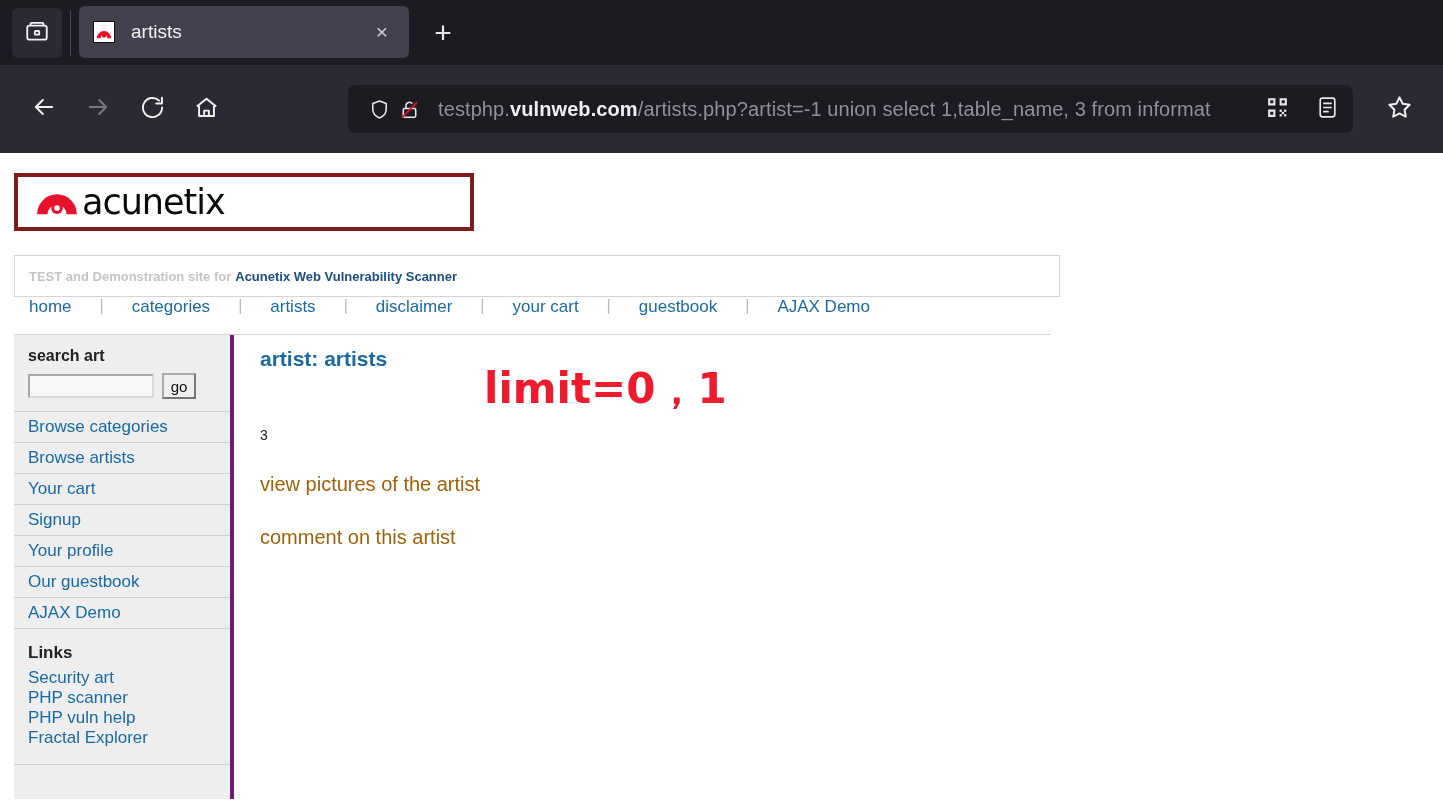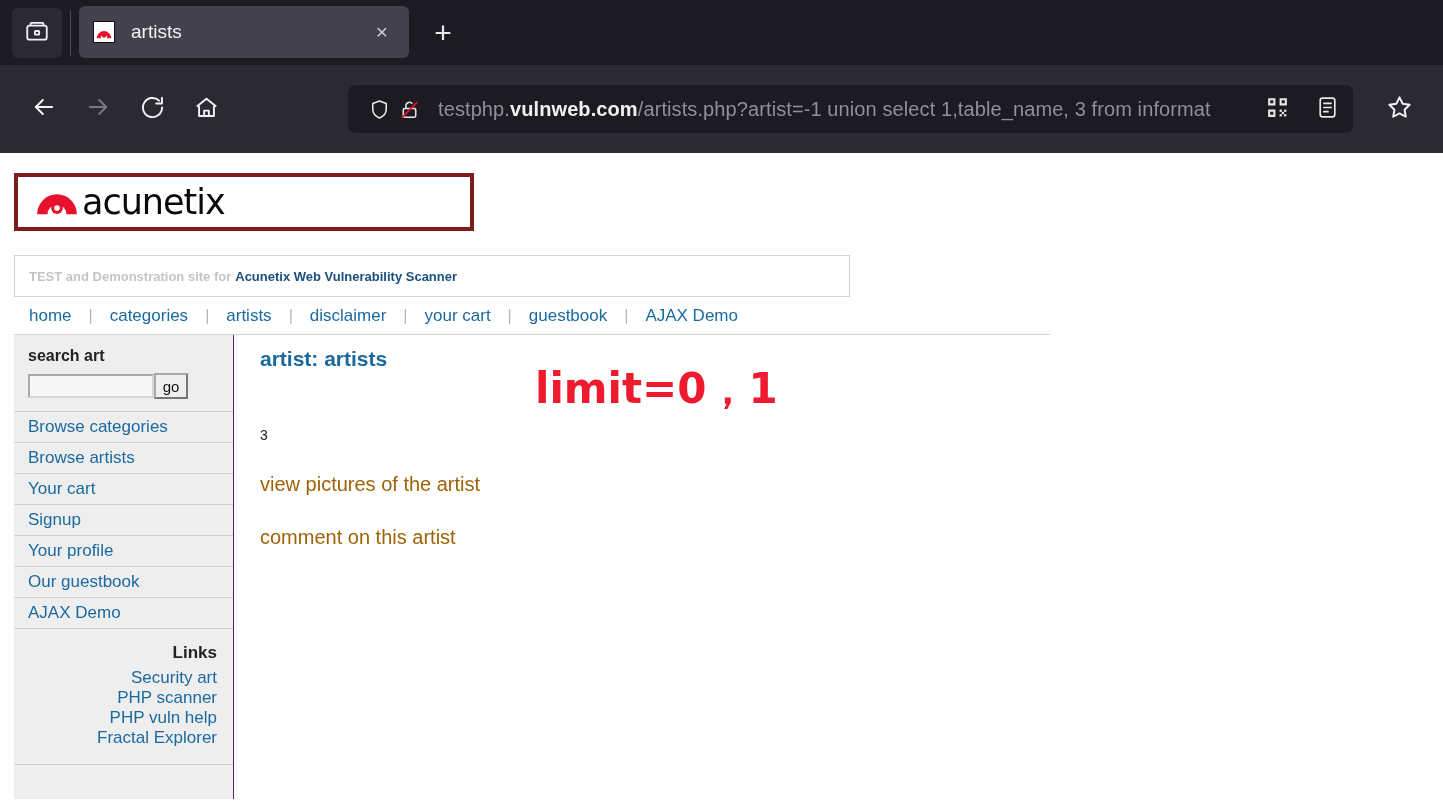--- a/index.html
+++ b/index.html
@@ -111,69 +111,69 @@
       radial-gradient(ellipse 22px 18px at 40% 95%, rgba(158,190,166,.6), rgba(158,190,166,0) 72%),
       linear-gradient(160deg, #6fb2c6 0%, #63a8c0 45%, #5ea4bd 100%);
     display: flex; align-items: center; justify-content: center;
   }
   .logo-acuart {
     font-family: "DejaVu Sans", sans-serif; font-size: 27px; color: #fff;
     letter-spacing: 7px; text-shadow: 0 0 6px rgba(255,255,255,.55);
     padding-left: 6px;
   }
   .annot {
-    position: absolute; left: 535px; top: 188px;
+    position: absolute; left: 484px; top: 188px;
     color: #ee1b2e; font-size: 42px; font-weight: 700;
     font-family: "DejaVu Sans", sans-serif; letter-spacing: 0px;
   }
 
   .tagline {
-    width: 836px; height: 42px; margin-top: 24px;
+    width: 1046px; height: 42px; margin-top: 24px;
     border: 1px solid #d4d4d4; display: flex; align-items: center;
     padding-left: 14px; font-size: 13px; font-weight: 700;
   }
   .tagline .grey { color: #c4c4c4; }
   .tagline .blue { color: #1a4f80; margin-left: 4px; }
 
   .topnav {
     width: 1036px; height: 38px; border-bottom: 1px solid #d4d4d4;
-    display: flex; align-items: center; gap: 4px; padding-left: 2px;
+    display: flex; gap: 15px; padding-left: 2px;
   }
   .topnav a {
     color: #1a6aa0; font-size: 17px; text-decoration: none; padding: 0 13px;
   }
   .topnav .sep { color: #b8b8b8; font-size: 16px; }
 
   .body-cols { display: flex; width: 1036px; }
 
   .sidebar { width: 220px; flex: 0 0 220px;
-    border-right: 1px solid #701a75; background: #eeeeee; }
+    border-right: 4px solid #701a75; background: #eeeeee; }
   .sb-search {
     padding: 12px 0 12px 14px; border-bottom: 1px solid #cfcfcf;
   }
   .sb-search h3 { font-size: 16px; color: #222; margin-bottom: 8px; }
-  .sb-row { display: flex; align-items: center; gap: 0; }
+  .sb-row { display: flex; align-items: center; gap: 8px; }
   .sb-input {
     width: 126px; height: 24px; background: #f7f7f7;
     border: 2px solid #a9a9a9; border-right-color: #d7d7d7;
     border-bottom-color: #d7d7d7;
   }
   .sb-go {
     width: 34px; height: 26px; background: #efefef;
     border: 2px solid #a9a9a9; border-right-color: #777;
     border-bottom-color: #777;
     font-size: 15px; color: #111; cursor: pointer;
     font-family: "Liberation Sans", sans-serif;
   }
   .sb-link {
     display: block; padding: 5px 0 5px 14px; font-size: 17px;
     color: #1a6aa0; text-decoration: none;
     border-bottom: 1px solid #cfcfcf;
   }
-  .sb-links-box { padding: 14px 16px 16px 14px; border-bottom: 1px solid #cfcfcf; text-align: right; }
+  .sb-links-box { padding: 14px 16px 16px 14px; border-bottom: 1px solid #cfcfcf; }
   .sb-links-box h3 { font-size: 17px; color: #222; margin-bottom: 5px; }
   .sb-links-box a {
     display: block; font-size: 17px; color: #1a6aa0;
     text-decoration: none; line-height: 1.17;
   }
   .sb-tail { height: 34px; }
 
   .main { flex: 1 1 auto; background: #fff; padding: 12px 0 0 26px; }
   .main h1 { color: #1a6aa0; font-size: 21px; margin-bottom: 56px; }
   .main .rowval { font-size: 14px; color: #1a1a1a; margin-bottom: 30px; }

